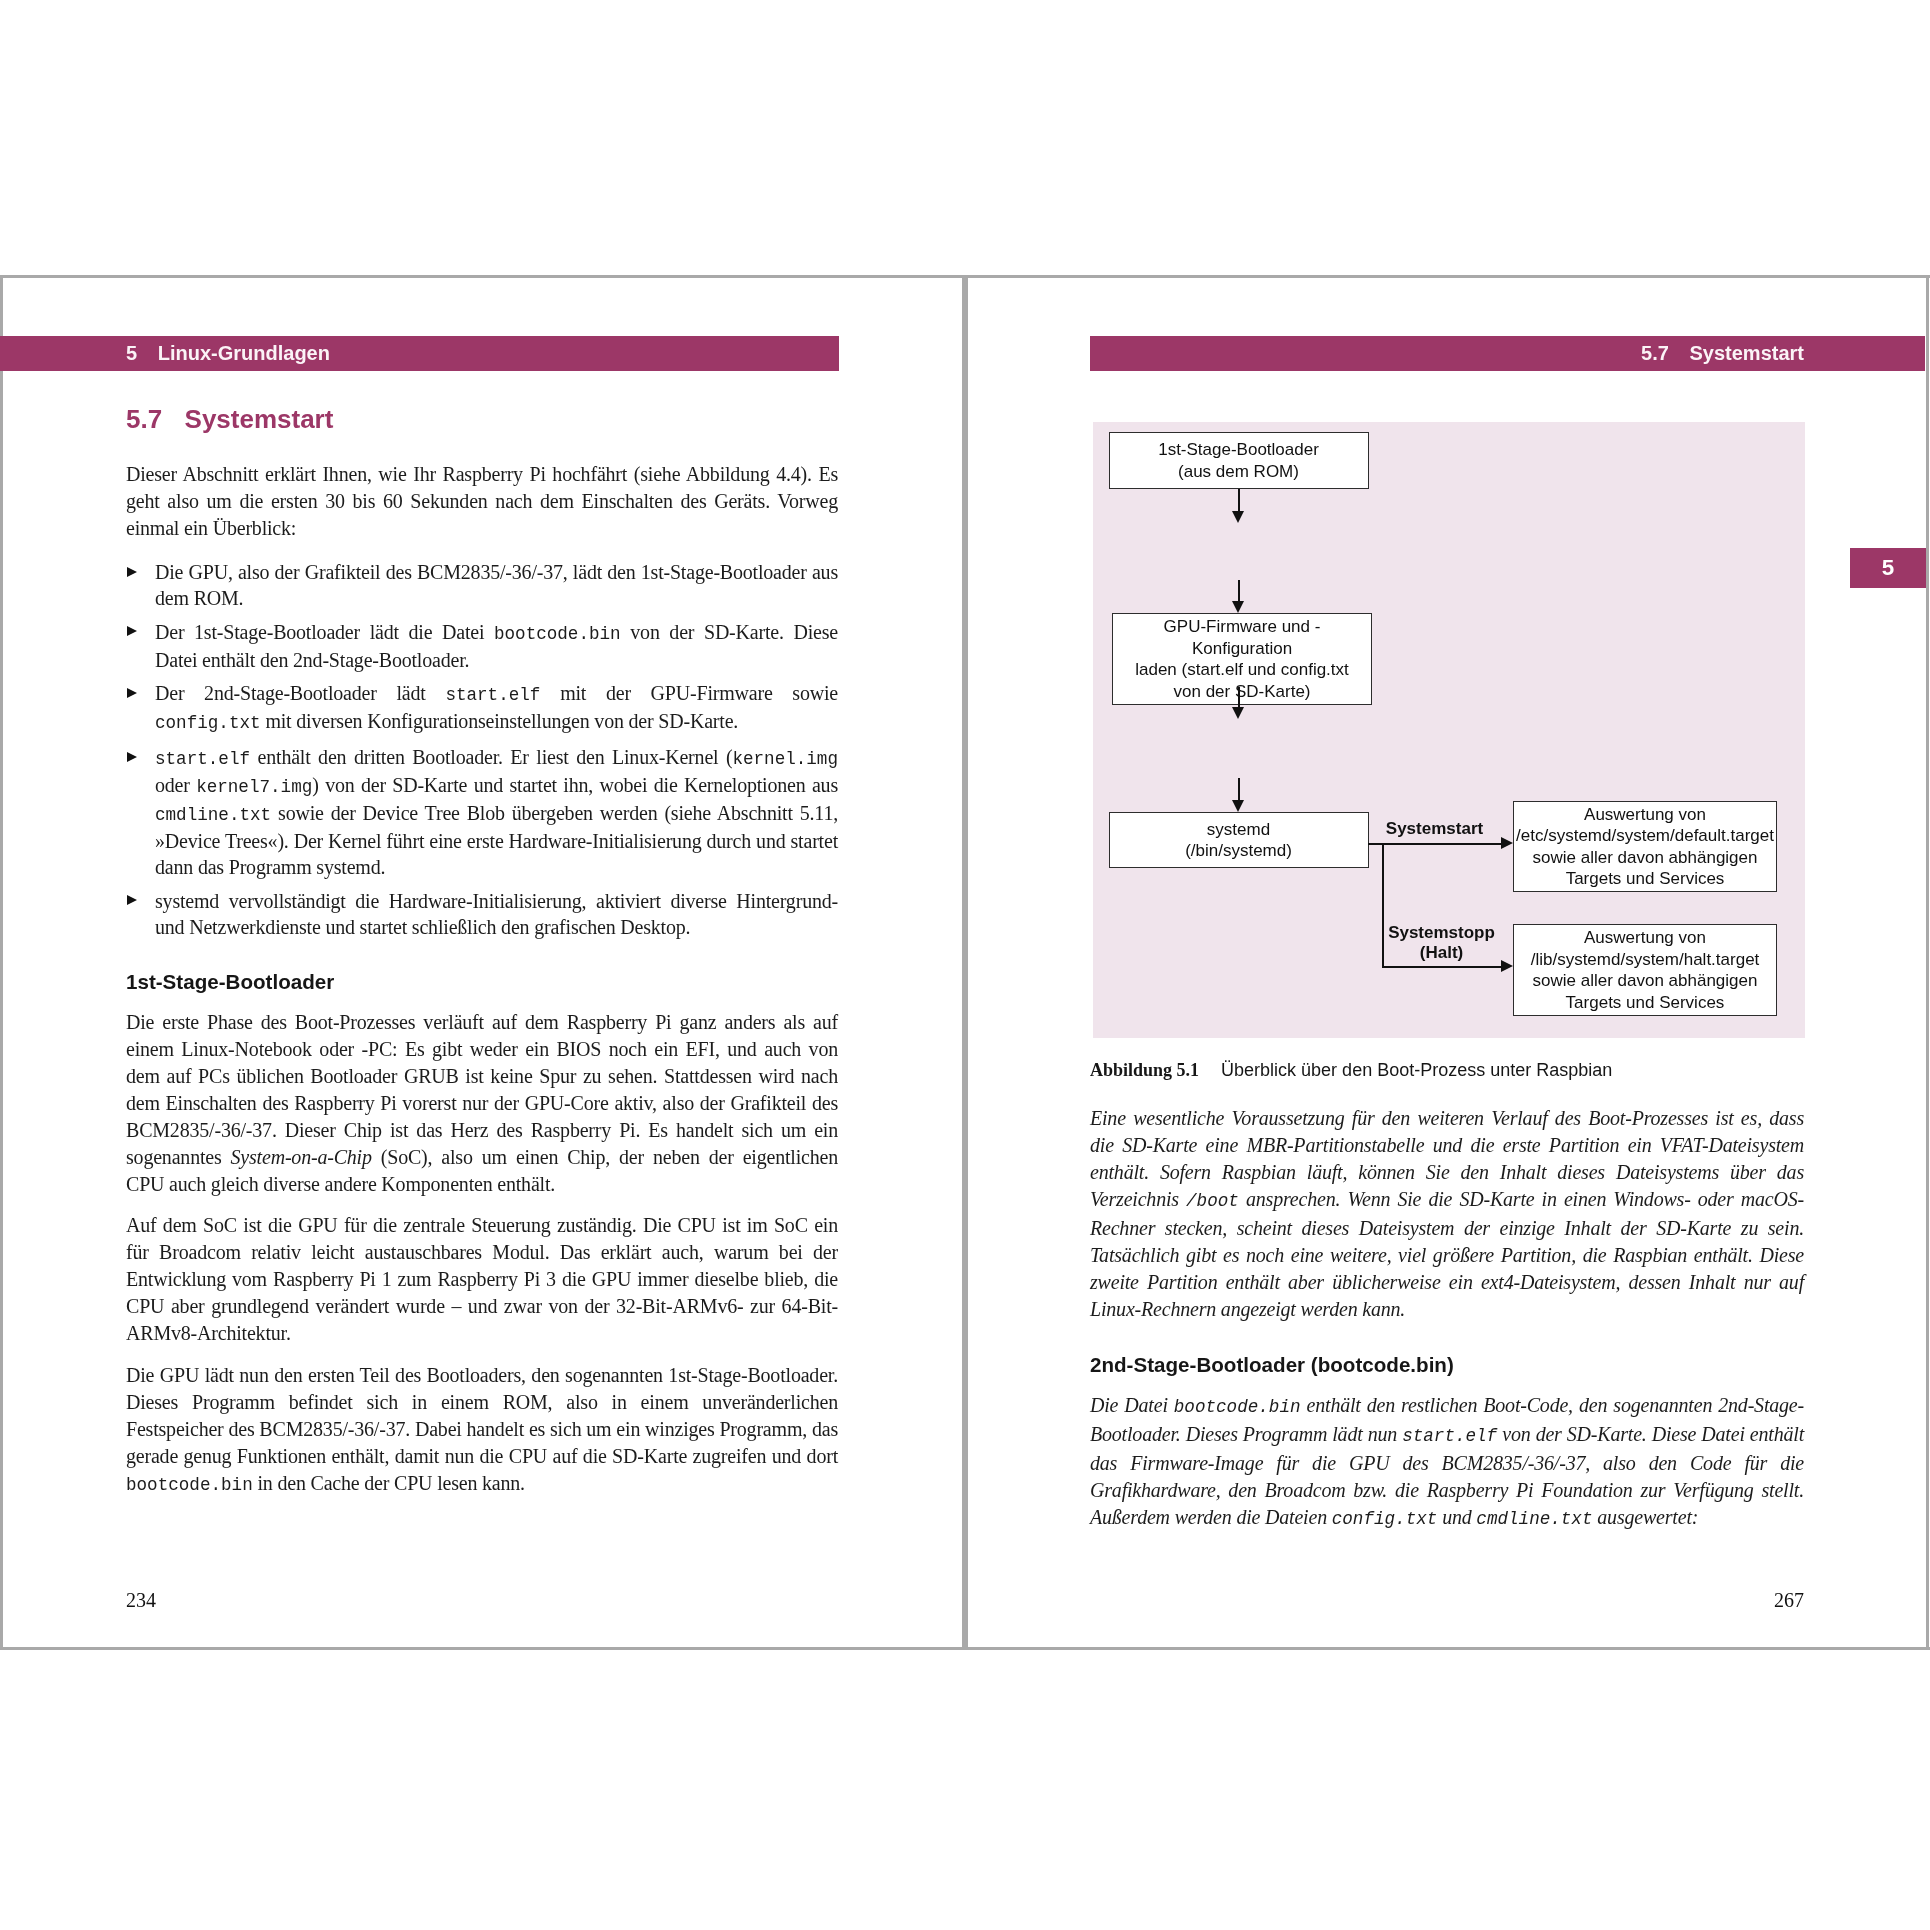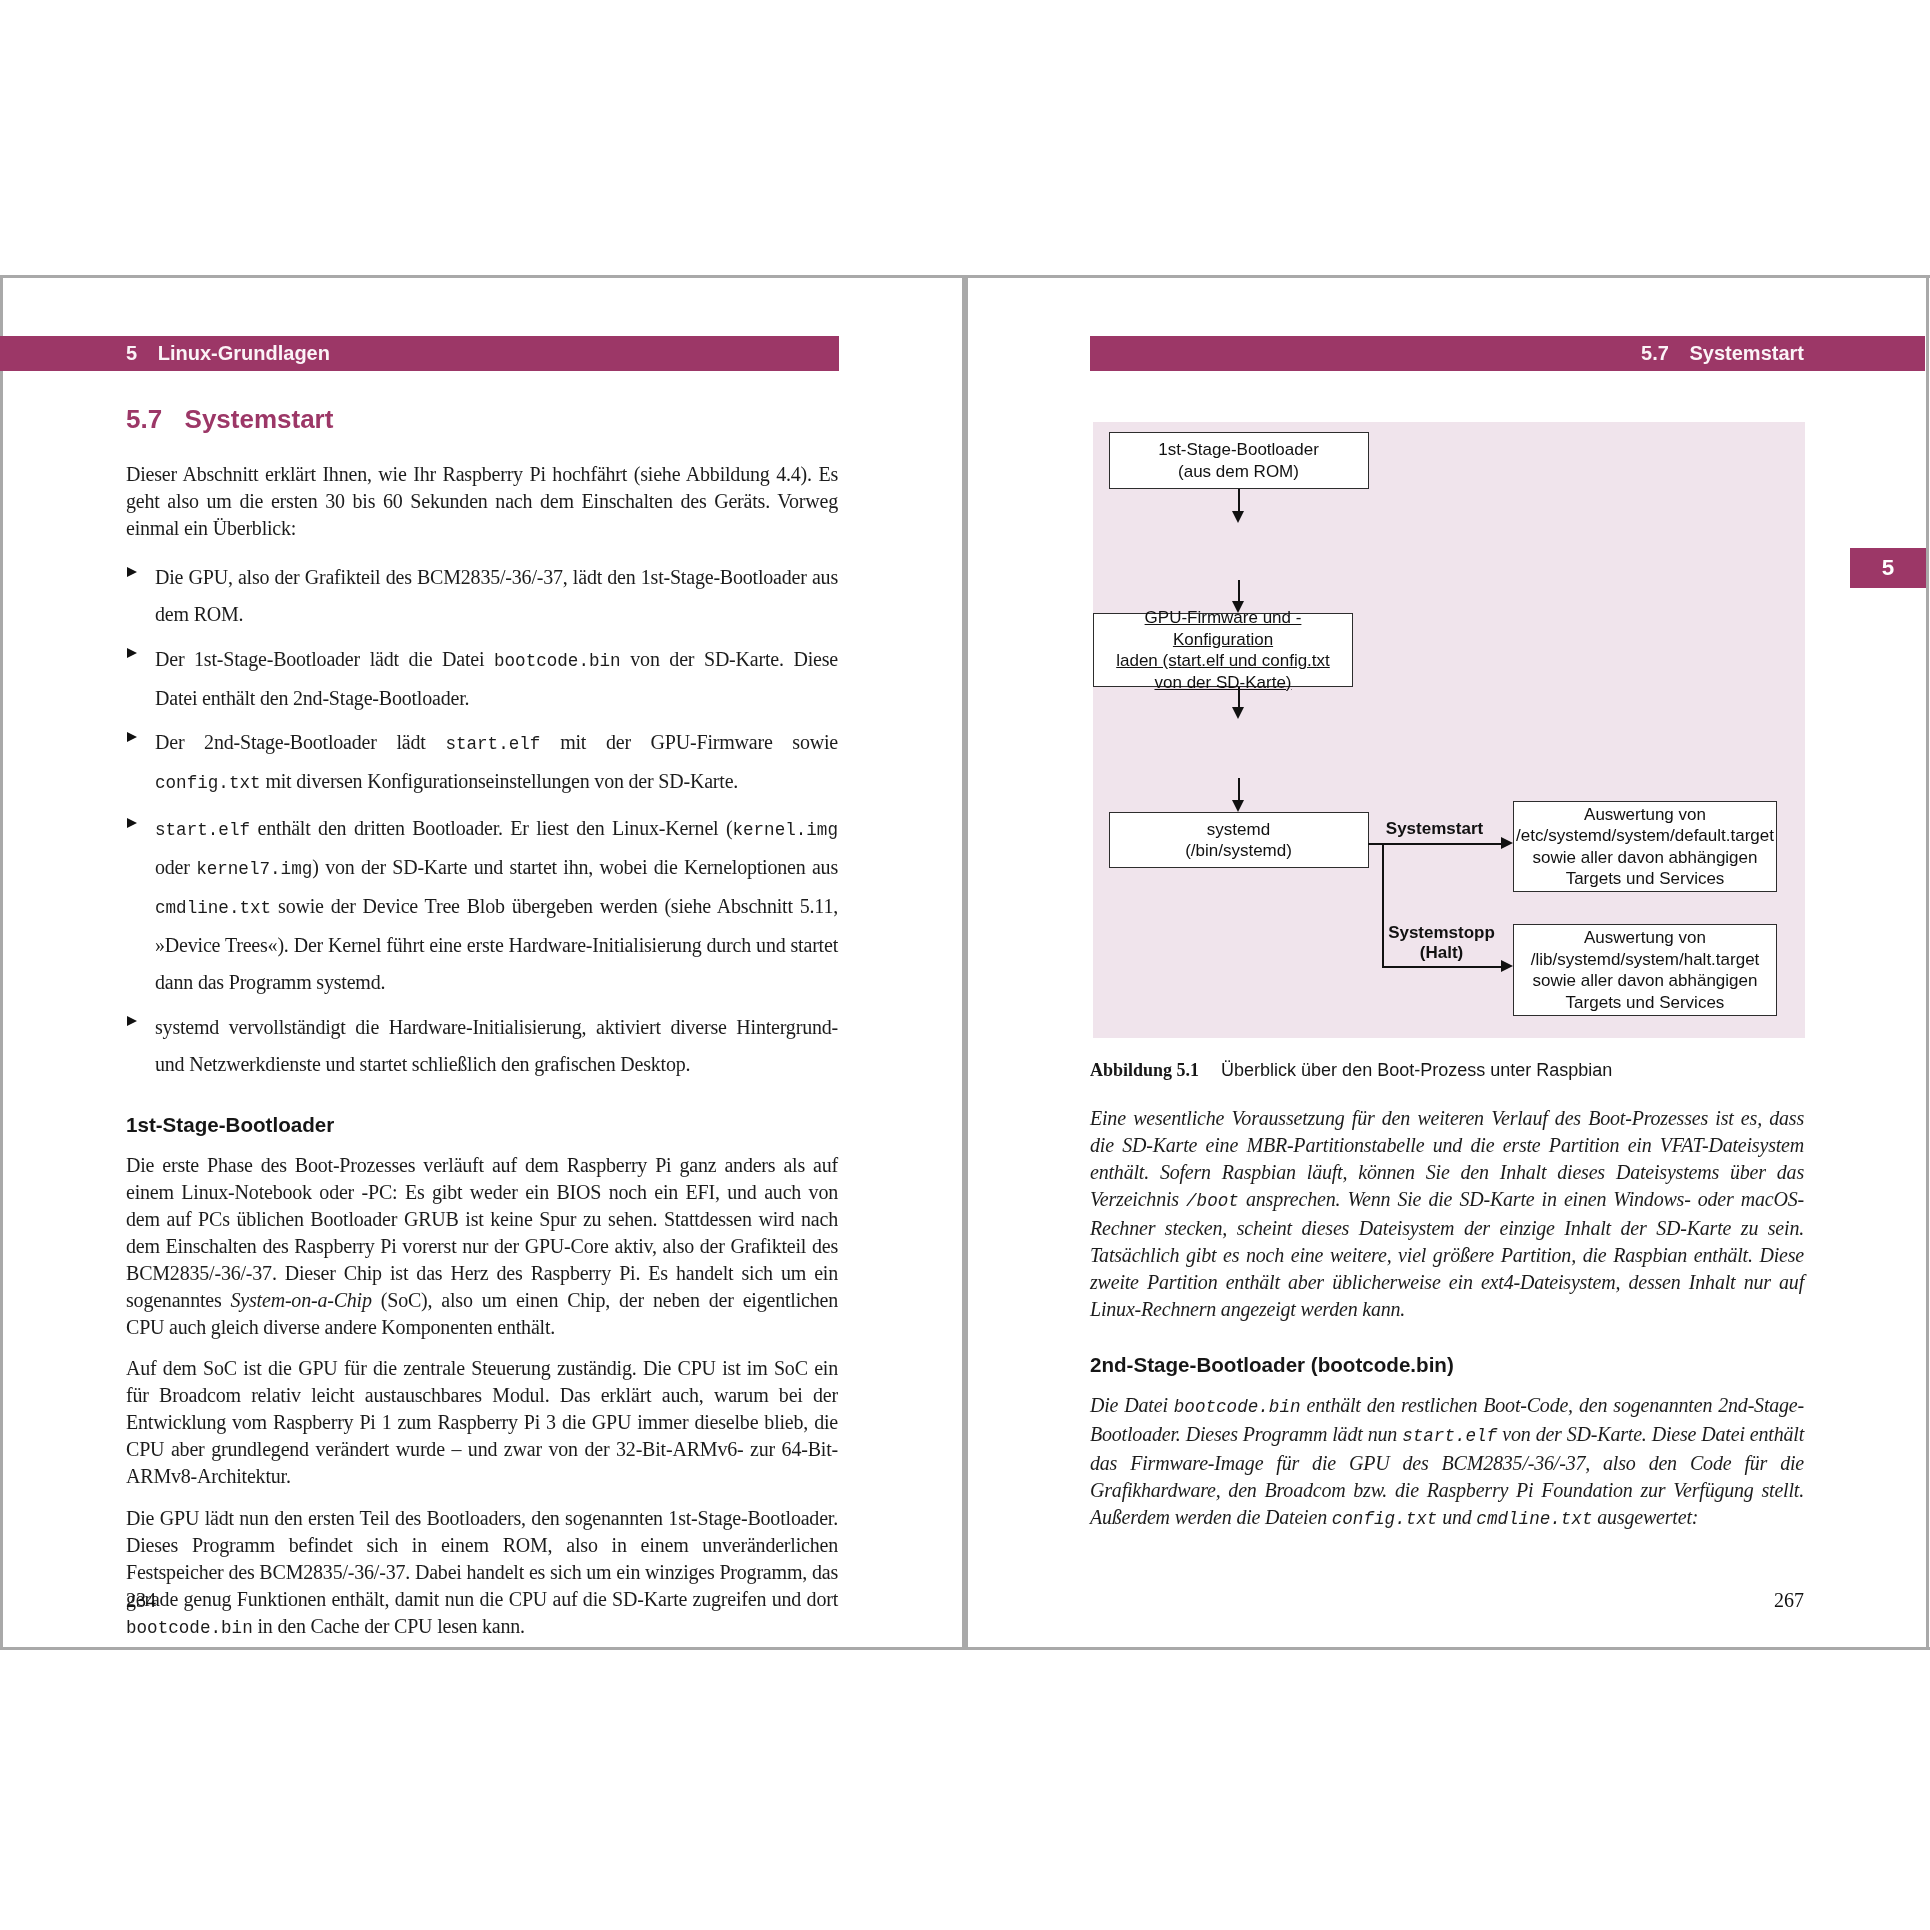--- a/index.html
+++ b/index.html
@@ -32,36 +32,36 @@
   h1{font-family:"Liberation Sans","DejaVu Sans",sans-serif;font-size:26px;line-height:31px;
      font-weight:700;color:#9c3767;margin:0 0 26px 0;display:flex;gap:22.4px;}
   h2{font-family:"Liberation Sans","DejaVu Sans",sans-serif;font-size:20.6px;line-height:26px;
      font-weight:700;color:#161616;margin:29px 0 13.8px 0;}
   p{font-size:20px;line-height:27px;margin:0 0 14.6px 0;text-align:justify;
     letter-spacing:-0.2px;hyphens:auto;-webkit-hyphens:auto;}
   code{font-family:"Liberation Mono","DejaVu Sans Mono",monospace;font-size:0.88em;letter-spacing:0;}
   em{font-style:italic;}
   ul.bullets{list-style:none;margin:17px 0 0 0;padding:0;}
   ul.bullets li{position:relative;padding-left:29px;margin:0 0 7.7px 0;
-    font-size:20px;line-height:37px;text-align:justify;letter-spacing:-0.2px;hyphens:auto;-webkit-hyphens:auto;}
+    font-size:20px;line-height:26px;text-align:justify;letter-spacing:-0.2px;hyphens:auto;-webkit-hyphens:auto;}
   .tri{position:absolute;left:0.9px;top:7.7px;width:0;height:0;
     border-top:5.6px solid transparent;border-bottom:5.6px solid transparent;border-left:10.3px solid #111;}
   .pagenum{position:absolute;top:1589px;font-family:Liberation Serif, serif;
     font-size:20px;color:#111;z-index:2;}
   .pagenum.l{left:126px;}
   .pagenum.r{left:1090px;width:714px;text-align:right;}
   
   .fig{position:absolute;left:1093px;top:422px;width:712px;height:616px;background:#f0e4ec;}
   .fb{position:absolute;background:#fff;border:1.7px solid #2d2d2d;box-sizing:border-box;
       display:flex;align-items:center;justify-content:center;text-align:center;
       font-family:"Liberation Sans","DejaVu Sans",sans-serif;font-size:17px;line-height:21.5px;
       color:#111;white-space:pre-line;padding:1.7px 3.4px;}
   .fb1{left:15.5px;top:10.3px;width:260px;height:57px;}
   .fb2{left:15.5px;top:101px;width:260px;height:58px;}
-  .fb3{left:0;top:191px;width:260px;height:74px;text-decoration:underline;}
+  .fb3{left:19px;top:191px;width:260px;height:92px;}
   .fb4{left:15.5px;top:297px;width:260px;height:59px;}
   .fb5{left:15.5px;top:390px;width:260px;height:56px;}
   .fb6{left:420px;top:379px;width:264px;height:91px;}
   .fb7{left:420px;top:502px;width:264px;height:92px;}
   .avline{position:absolute;left:145px;width:1.7px;background:#111;}
   .ahead-d{position:absolute;left:139px;width:0;height:0;
     border-left:6.9px solid transparent;border-right:6.9px solid transparent;border-top:12px solid #111;}
   .hl{position:absolute;height:1.7px;background:#111;}
   .ahead-r{position:absolute;width:0;height:0;
     border-top:6.9px solid transparent;border-bottom:6.9px solid transparent;border-left:12px solid #111;}

